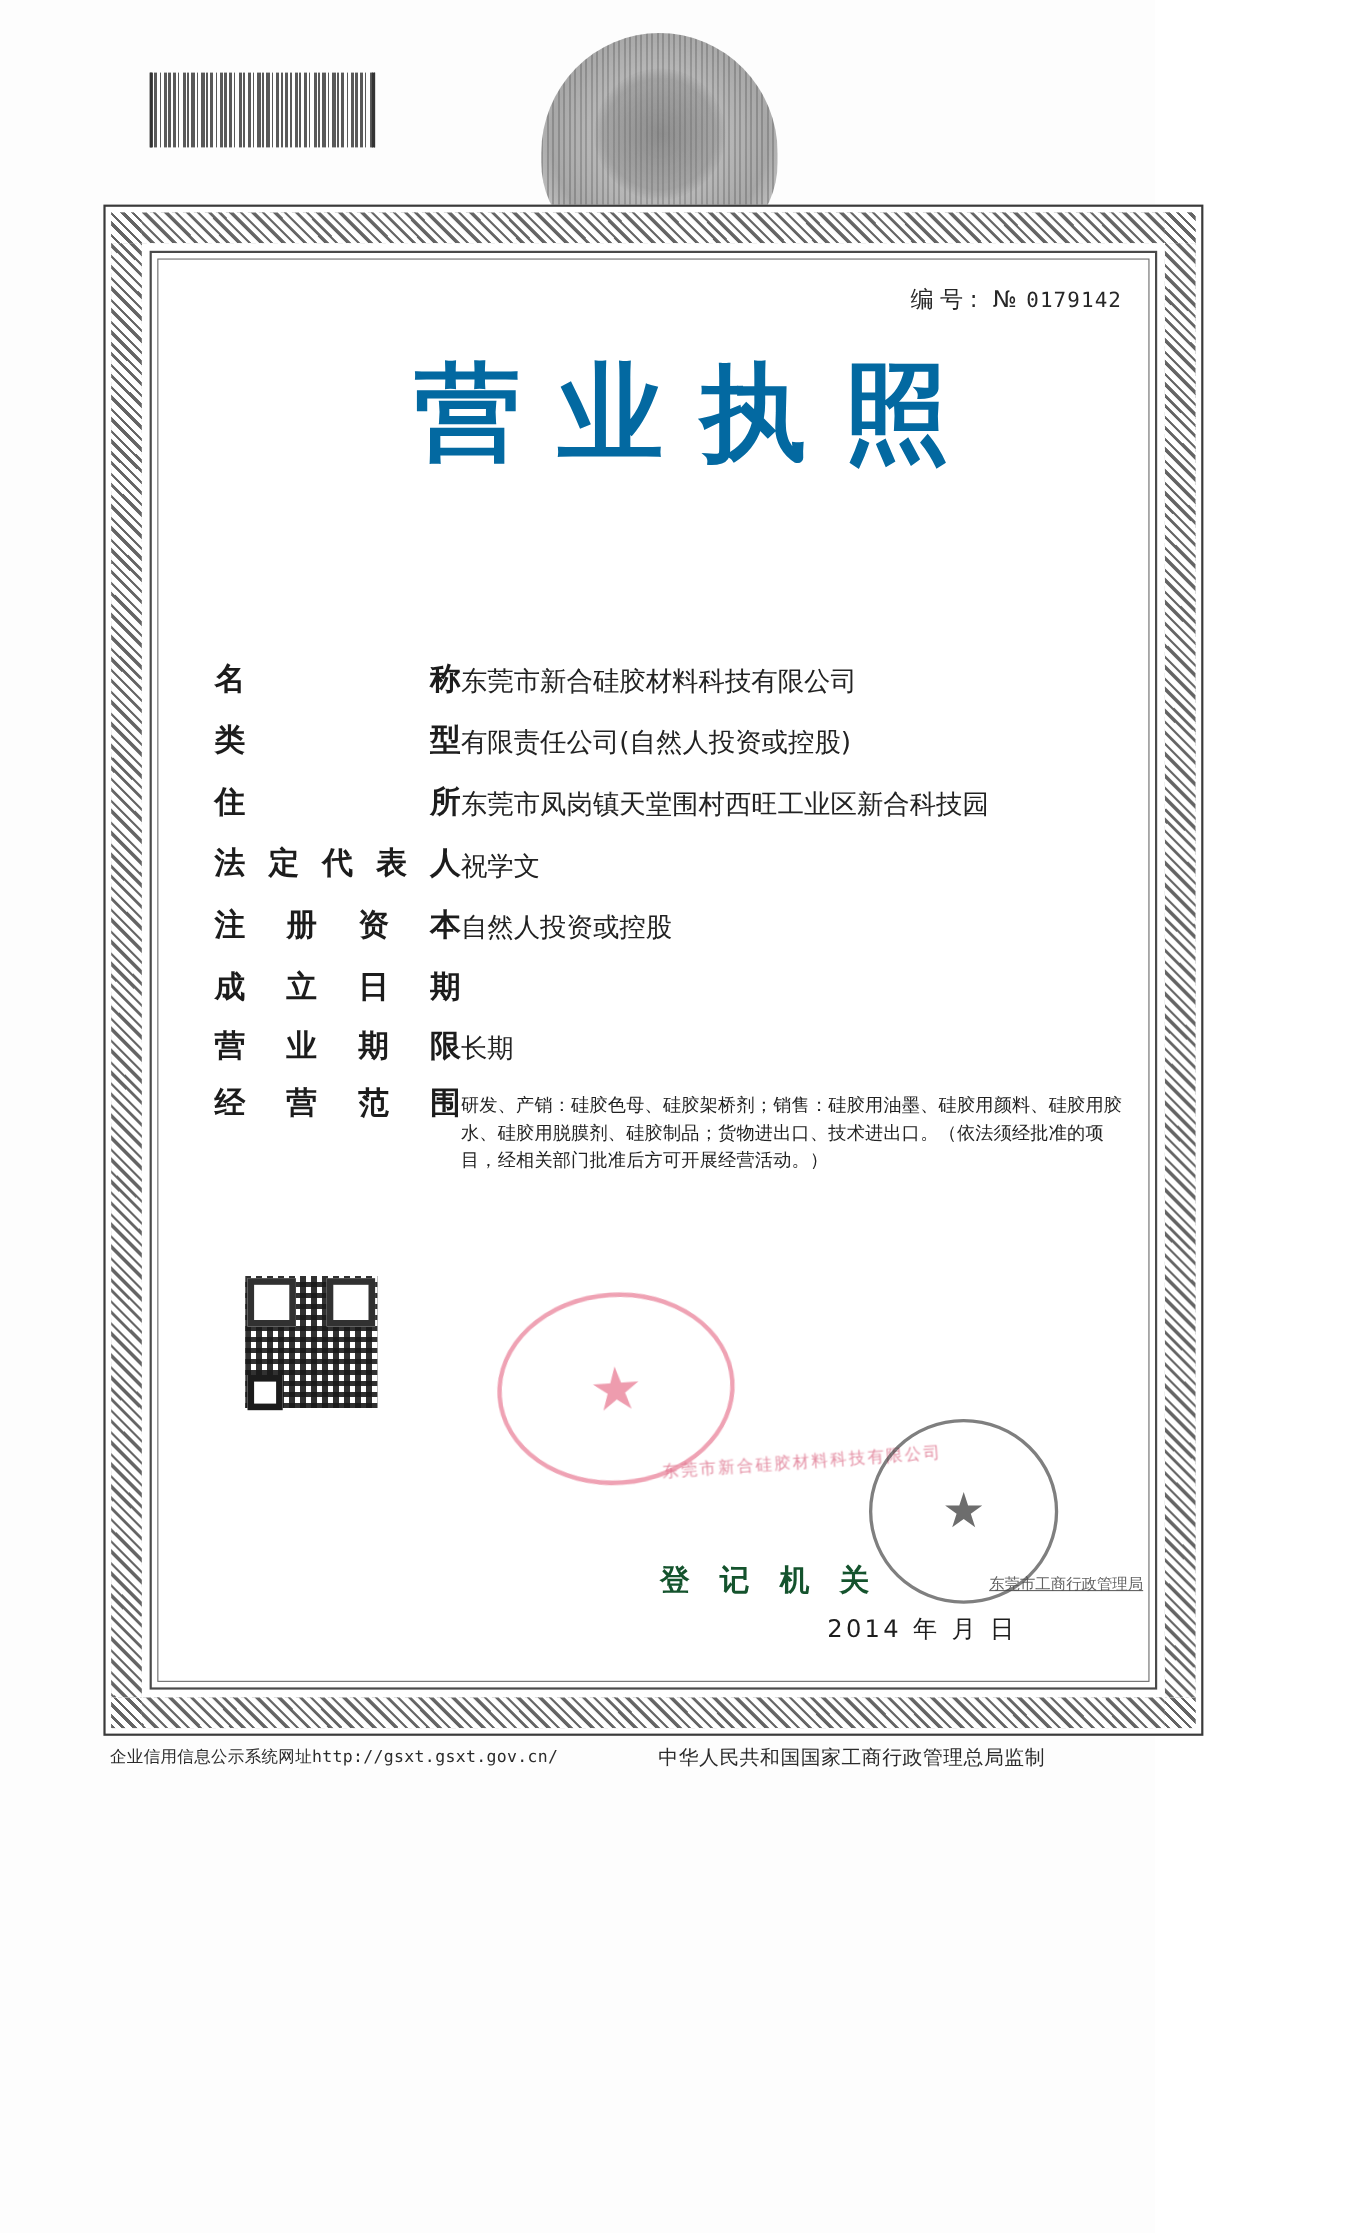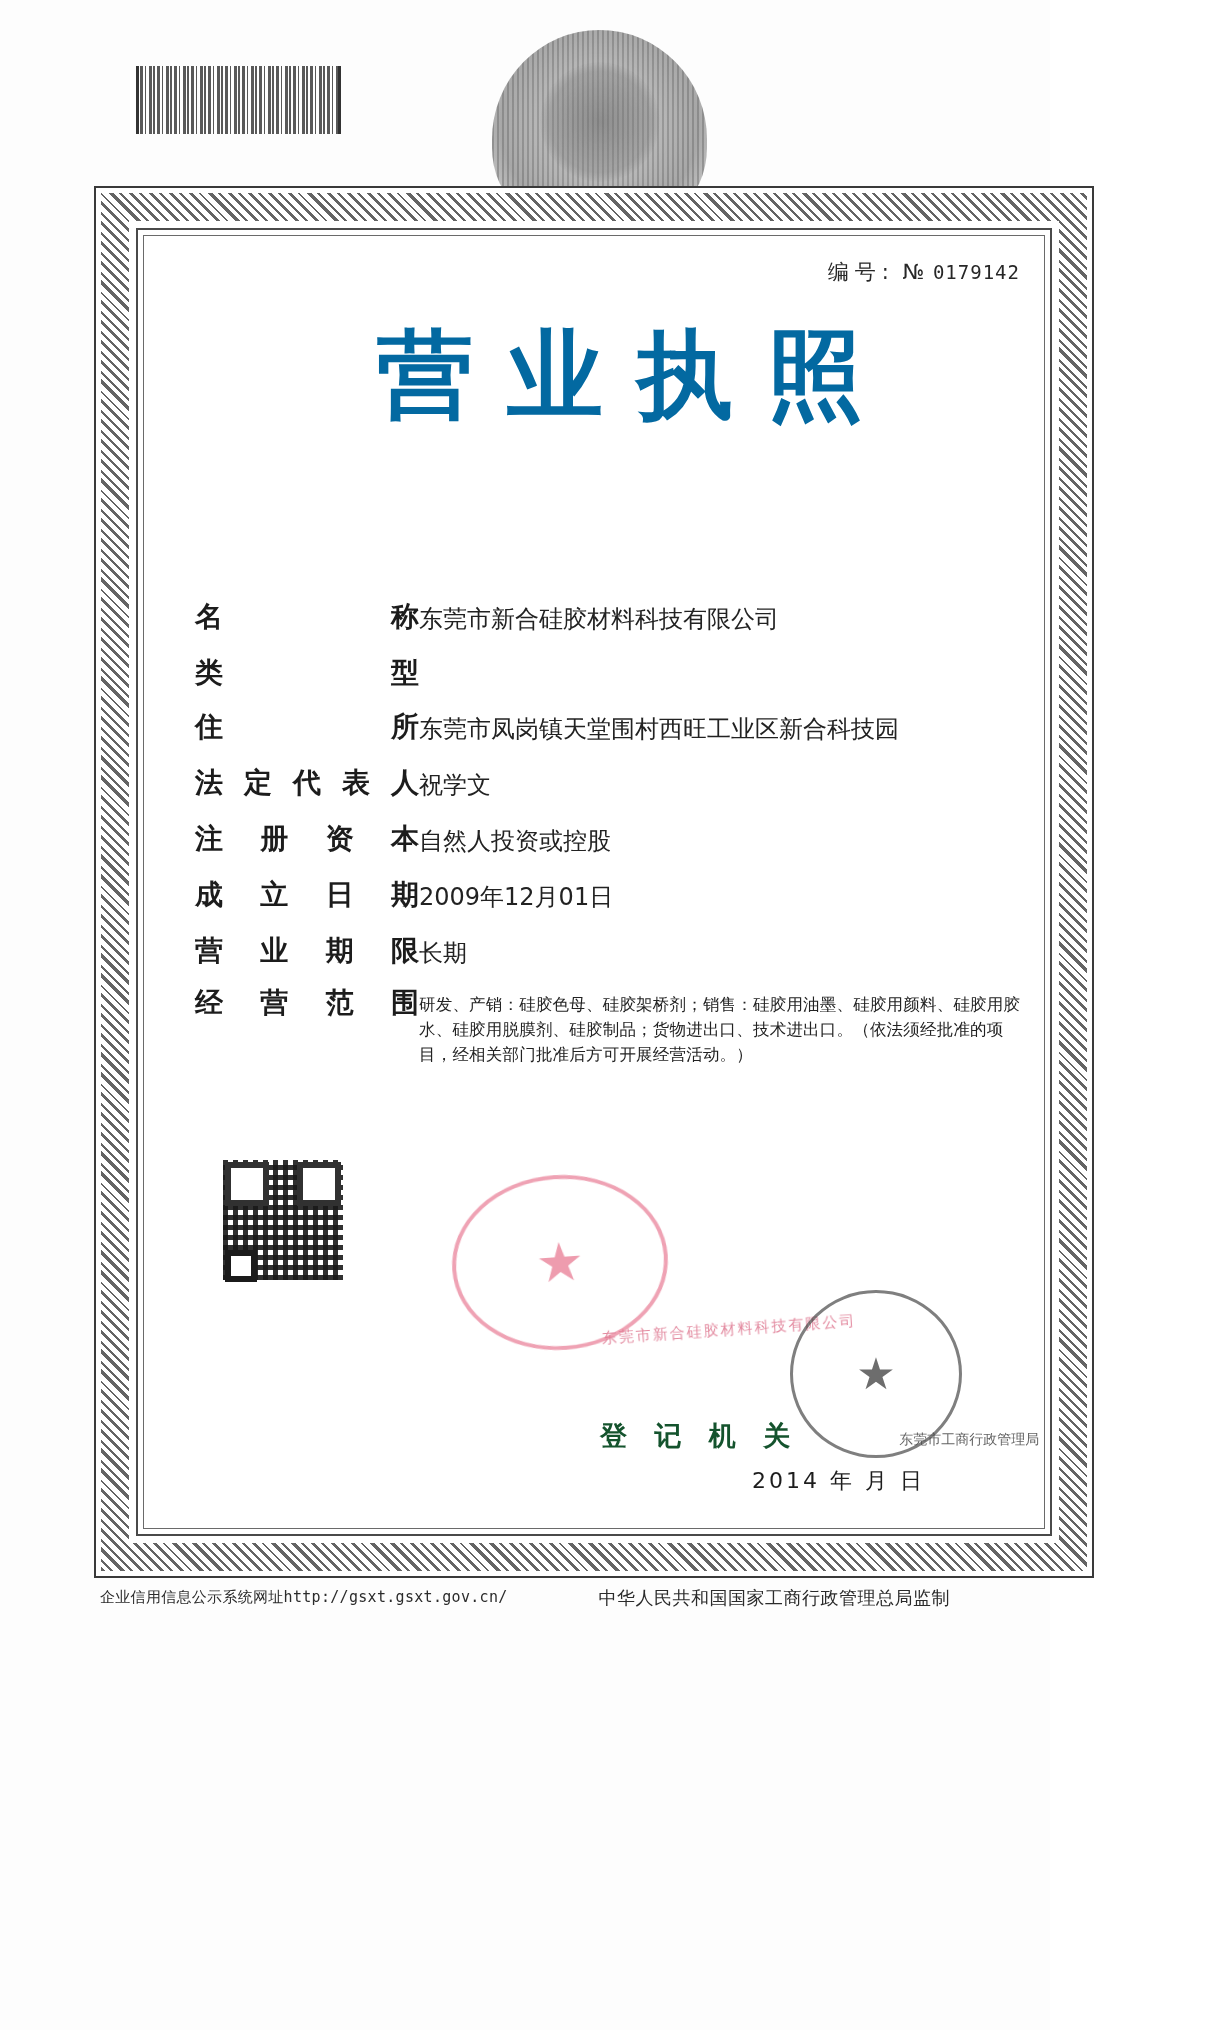--- a/index.html
+++ b/index.html
@@ -297,20 +297,21 @@
     position: absolute;
     left: 0; top: 0; width: 100%; height: 100%;
     font-size: 14px;
     color: rgba(35,35,35,.9);
   }
   .stamp-black .arc span {
     position: absolute;
     left: 50%; top: 50%;
     transform-origin: 0 0;
     white-space: nowrap;
+    text-decoration: underline;
   }
 
   
   .registrar {
     position: absolute;
     left: 600px; top: 1418px;
     font-size: 27px;
     letter-spacing: 9px;
     font-weight: bold;
     color: #14532d;
@@ -385,20 +386,21 @@
         <span>称</span>
       </div>
       <div class="field-value">东莞市新合硅胶材料科技有限公司</div>
     </div>
 
     <div class="field r2">
       <div class="field-label">
         <span>类</span>
         <span>型</span>
       </div>
+      <div class="field-value">有限责任公司(自然人投资或控股)</div>
     </div>
 
     <div class="field r3">
       <div class="field-label">
         <span>住</span>
         <span>所</span>
       </div>
       <div class="field-value">东莞市凤岗镇天堂围村西旺工业区新合科技园</div>
     </div>
 
@@ -423,21 +425,20 @@
       <div class="field-value">自然人投资或控股</div>
     </div>
 
     <div class="field r6">
       <div class="field-label">
         <span>成</span>
         <span>立</span>
         <span>日</span>
         <span>期</span>
       </div>
-      <div class="field-value">2009年12月01日</div>
     </div>
 
     <div class="field r7">
       <div class="field-label">
         <span>营</span>
         <span>业</span>
         <span>期</span>
         <span>限</span>
       </div>
       <div class="field-value">长期</div>

